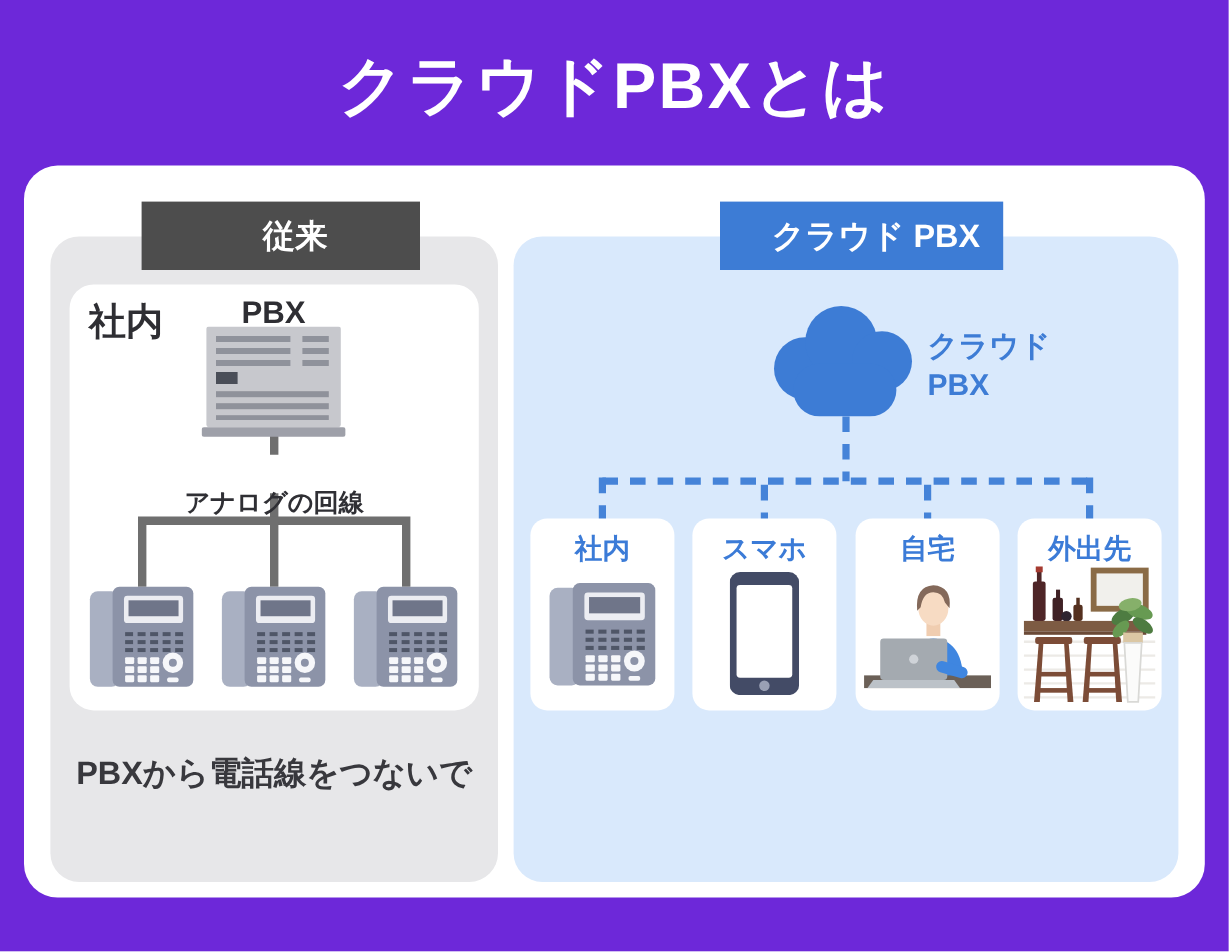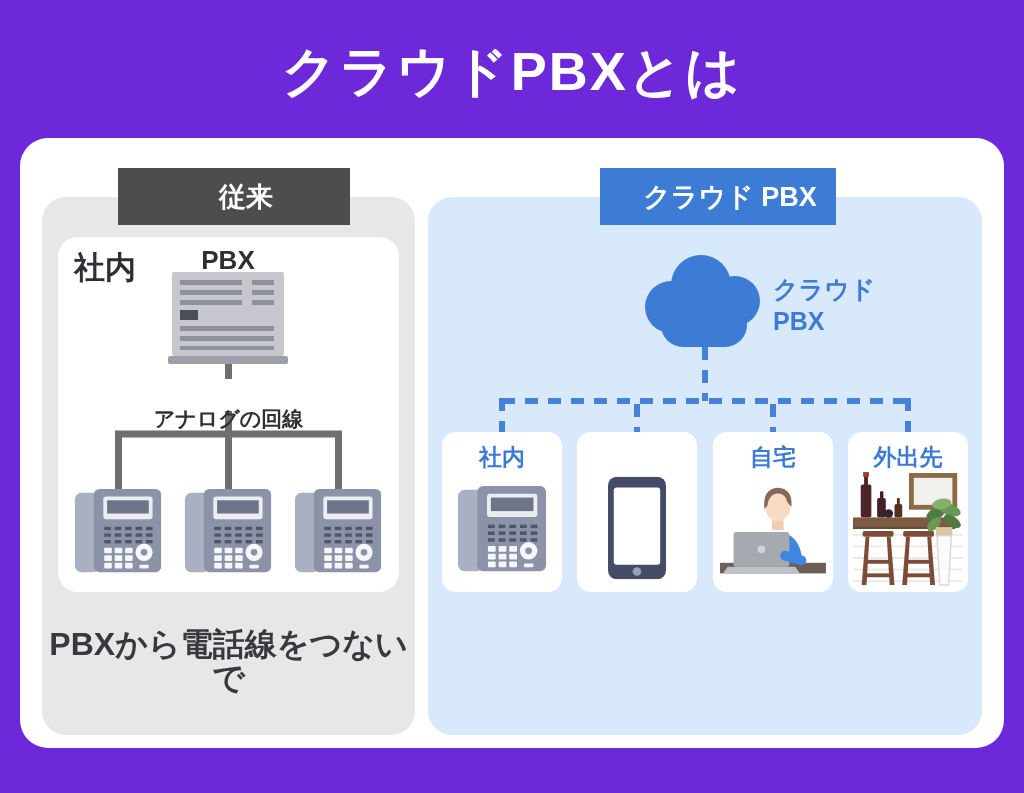--- a/index.html
+++ b/index.html
@@ -49,21 +49,21 @@
   .pbx-device{position:absolute;left:110px;top:35px;width:120px;height:96px;}
   .left-connector{position:absolute;left:0;top:0;width:341px;height:355px;}
   .analog-label{
     position:absolute;left:0;top:144px;width:100%;text-align:center;
     font-size:21px;font-weight:bold;color:#2f2f34;margin-top:24px;
   }
   .phone-left{position:absolute;top:250px;width:90px;height:90px;}
 
   .caption{
     position:absolute;left:0;width:100%;text-align:center;
-    font-weight:bold;color:#38383d;font-size:32px;line-height:34px;
+    font-weight:bold;color:#38383d;font-size:27px;line-height:34px;
   }
   .caption-left{top:430px;}
   .caption-right{top:432px;}
 
   
   .cloud-icon{position:absolute;left:205px;top:50px;width:140px;height:100px;}
   .cloud-label{
     position:absolute;left:345px;top:76px;width:115px;text-align:left;
     color:#3d7cd5;font-size:25px;font-weight:bold;line-height:32px;
   }
@@ -268,20 +268,21 @@
       <div>PBX</div>
     </div>
 
     <div class="card" style="left:14px">
       <div class="card-label">社内</div>
       <svg class="icon-in-card-phone" viewBox="0 0 95 95">
           <use href="#sym-desk-phone"></use>
         </svg>
     </div>
     <div class="card" style="left:149px">
+      <div class="card-label">スマホ</div>
       <svg class="icon-in-card-smart" viewBox="0 0 60 106">
           <use href="#sym-smartphone"></use>
         </svg>
     </div>
     <div class="card" style="left:420px">
       <div class="card-label">外出先</div>
       <svg class="icon-in-card-cafe" viewBox="0 0 114 120">
           <use href="#sym-cafe"></use>
         </svg>
     </div>

